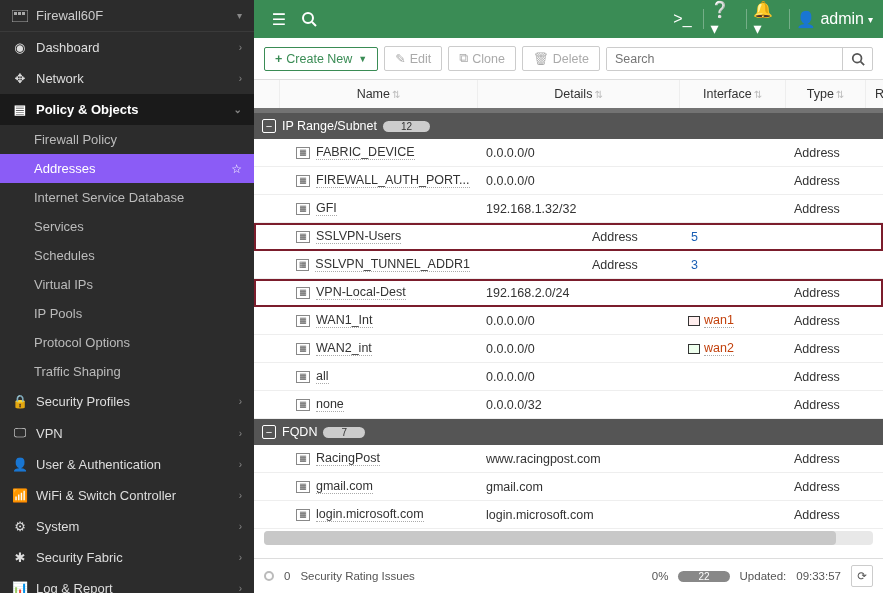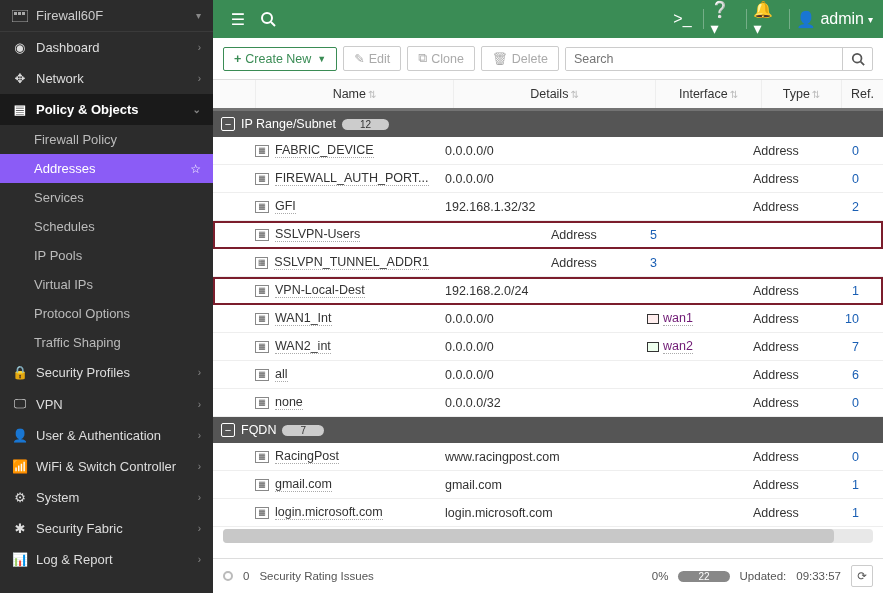--- a/index.html
+++ b/index.html
@@ -1,20 +1,20 @@
 <!DOCTYPE html>
 <html><head>
 <meta charset="utf-8">
 <style>
 * { box-sizing: border-box; margin: 0; padding: 0; font-family: -apple-system, BlinkMacSystemFont, "Segoe UI", Arial, sans-serif; }
 html, body { width: 883px; height: 593px; overflow: hidden; background: #fff; }
 .app { display: flex; width: 100%; height: 100%; }
 
 
-.sidebar { width: 213px; background: #2c2c2c; color: #ccc; display: flex; flex-direction: column; font-size: 13px; }
+.sidebar { width: 254px; background: #2c2c2c; color: #ccc; display: flex; flex-direction: column; font-size: 13px; }
 .sb-host { display: flex; align-items: center; padding: 8px 12px; background: #2c2c2c; border-bottom: 1px solid #3a3a3a; cursor: pointer; }
 .sb-host .icon { width: 16px; margin-right: 8px; color: #aaa; }
 .sb-host .chev { margin-left: auto; font-size: 10px; color: #888; }
 .sb-item { display: flex; align-items: center; padding: 8px 12px; cursor: pointer; color: #ddd; }
 .sb-item .icon { width: 16px; margin-right: 8px; text-align: center; }
 .sb-item .chev { margin-left: auto; font-size: 10px; color: #888; }
 .sb-item.active-parent { background: #1a1a1a; color: #fff; font-weight: 600; }
 .sb-sub { padding: 7px 12px 7px 34px; cursor: pointer; color: #bbb; display: flex; align-items: center; }
 .sb-sub.selected { background: #8b5cf6; color: #fff; }
 .sb-sub .star { margin-left: auto; color: #fff; font-size: 12px; }
@@ -34,21 +34,21 @@
 .btn { display: inline-flex; align-items: center; gap: 4px; padding: 4px 10px; border: 1px solid #ccc; border-radius: 2px; font-size: 12.5px; cursor: pointer; background: #fff; color: #555; }
 .btn.primary { border-color: #3a8c55; color: #3a8c55; }
 .btn.disabled { color: #aaa; cursor: default; }
 .btn .caret { font-size: 9px; margin-left: 2px; }
 .searchbox { flex: 1; display: flex; border: 1px solid #ccc; border-radius: 2px; overflow: hidden; }
 .searchbox input { flex: 1; border: none; padding: 4px 8px; font-size: 12.5px; outline: none; }
 .searchbox .sbtn { width: 30px; display: flex; align-items: center; justify-content: center; border-left: 1px solid #ccc; cursor: pointer; color: #555; }
 
 
 .tablewrap { flex: 1; overflow: auto; font-size: 12.5px; }
-.thead { display: flex; border-bottom: 3px solid #737373; background: #fafafa; position: sticky; top: 0; padding-left: 17px; }
+.thead { display: flex; border-bottom: 5px solid #737373; background: #fafafa; position: sticky; top: 0; }
 .th { padding: 7px 8px; color: #333; border-right: 1px solid #eee; display: flex; align-items: center; justify-content: center; gap: 2px; }
 .th .sort { color: #bbb; font-size: 10px; }
 .col-gutter { width: 26px; flex: 0 0 26px; }
 .col-name { width: 198px; flex: 0 0 198px; }
 .col-details { width: 202px; flex: 0 0 202px; }
 .col-iface { width: 106px; flex: 0 0 106px; }
 .col-type { width: 80px; flex: 0 0 80px; }
 .col-ref { width: 42px; flex: 0 0 42px; }
 
 .group { display: flex; align-items: center; background: #555; color: #fff; padding: 6px 8px; font-size: 12.5px; }
@@ -58,21 +58,21 @@
 .row { display: flex; border-bottom: 1px solid #eee; align-items: center; }
 .row.hl { outline: 2px solid #7b1d2c; outline-offset: -2px; }
 .cell { padding: 6px 8px; overflow: hidden; text-overflow: ellipsis; white-space: nowrap; color: #333; }
 .cell.name { display: flex; align-items: center; gap: 6px; padding-left: 16px; }
 .cell.name .ri { width: 14px; height: 12px; display: inline-flex; align-items: center; justify-content: center; border: 1px solid #888; font-size: 8px; color: #555; }
 .cell.name .txt { border-bottom: 1px dotted #aaa; }
 .cell.iface { display: flex; align-items: center; gap: 4px; }
 .cell.iface .pi { width: 12px; height: 10px; border: 1px solid; }
 .pi.red { border-color: #c33; background: #fee; }
 .pi.green { border-color: #2a7; background: #efe; }
-.cell.iface .itxt { border-bottom: 1px dotted #aaa; color: #701a75; }
+.cell.iface .itxt { border-bottom: 1px dotted #aaa; color: #c2410c; }
 .cell.ref { color: #1a5fb4; cursor: pointer; text-align: right; }
 
 
 .hscroll { height: 14px; background: #e8e8e8; margin: 2px 10px 0 10px; border-radius: 4px; position: relative; }
 .hscroll .thumb { position: absolute; left: 0; top: 0; height: 100%; width: 94%; background: #c8c8c8; border-radius: 4px; }
 
 
 .statusbar { display: flex; align-items: center; padding: 6px 10px; border-top: 1px solid #ddd; font-size: 11.5px; color: #555; gap: 10px; }
 .statusbar .dot { width: 10px; height: 10px; border: 2px solid #bbb; border-radius: 50%; }
 .statusbar .sp { flex: 1; }
@@ -116,30 +116,33 @@
       <span class="chev">⌄</span>
     </div>
     <div class="sb-sub">
         <span>Firewall Policy</span>
       </div>
     <div class="sb-sub selected">
       <span>Addresses</span>
       <span class="star">☆</span>
     </div>
     <div class="sb-sub">
+        <span>Internet Service Database</span>
+      </div>
+    <div class="sb-sub">
         <span>Services</span>
       </div>
     <div class="sb-sub">
         <span>Schedules</span>
       </div>
     <div class="sb-sub">
+        <span>Virtual IPs</span>
+      </div>
+    <div class="sb-sub">
         <span>IP Pools</span>
-      </div>
-    <div class="sb-sub">
-        <span>Virtual IPs</span>
       </div>
     <div class="sb-sub">
         <span>Protocol Options</span>
       </div>
     <div class="sb-sub">
         <span>Traffic Shaping</span>
       </div>
 
     <div class="sb-item">
       <span class="icon">🔒</span>

